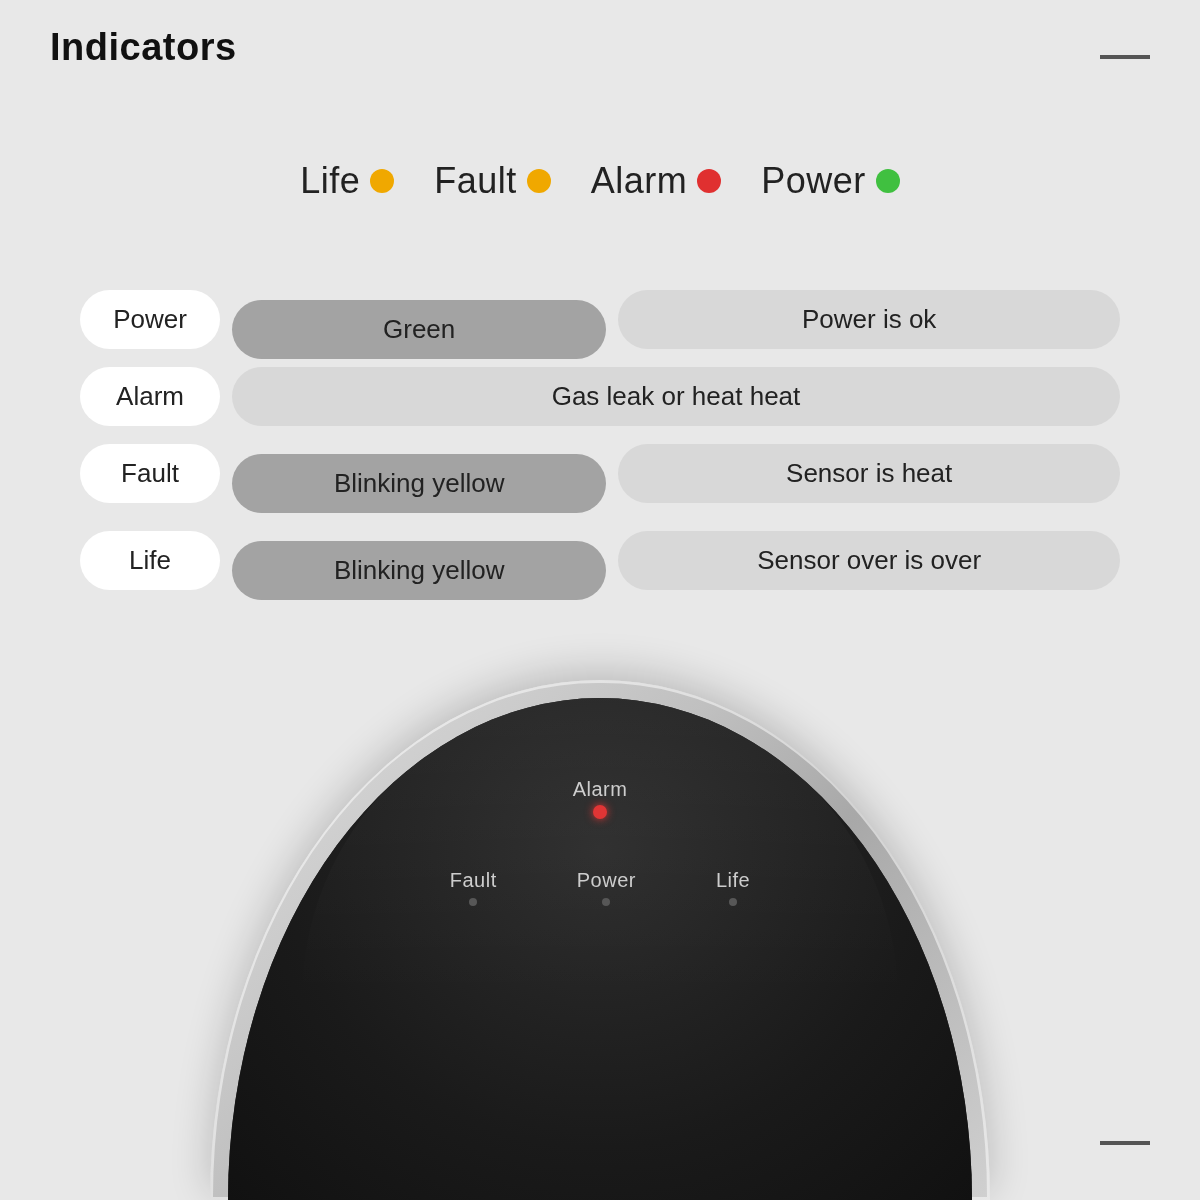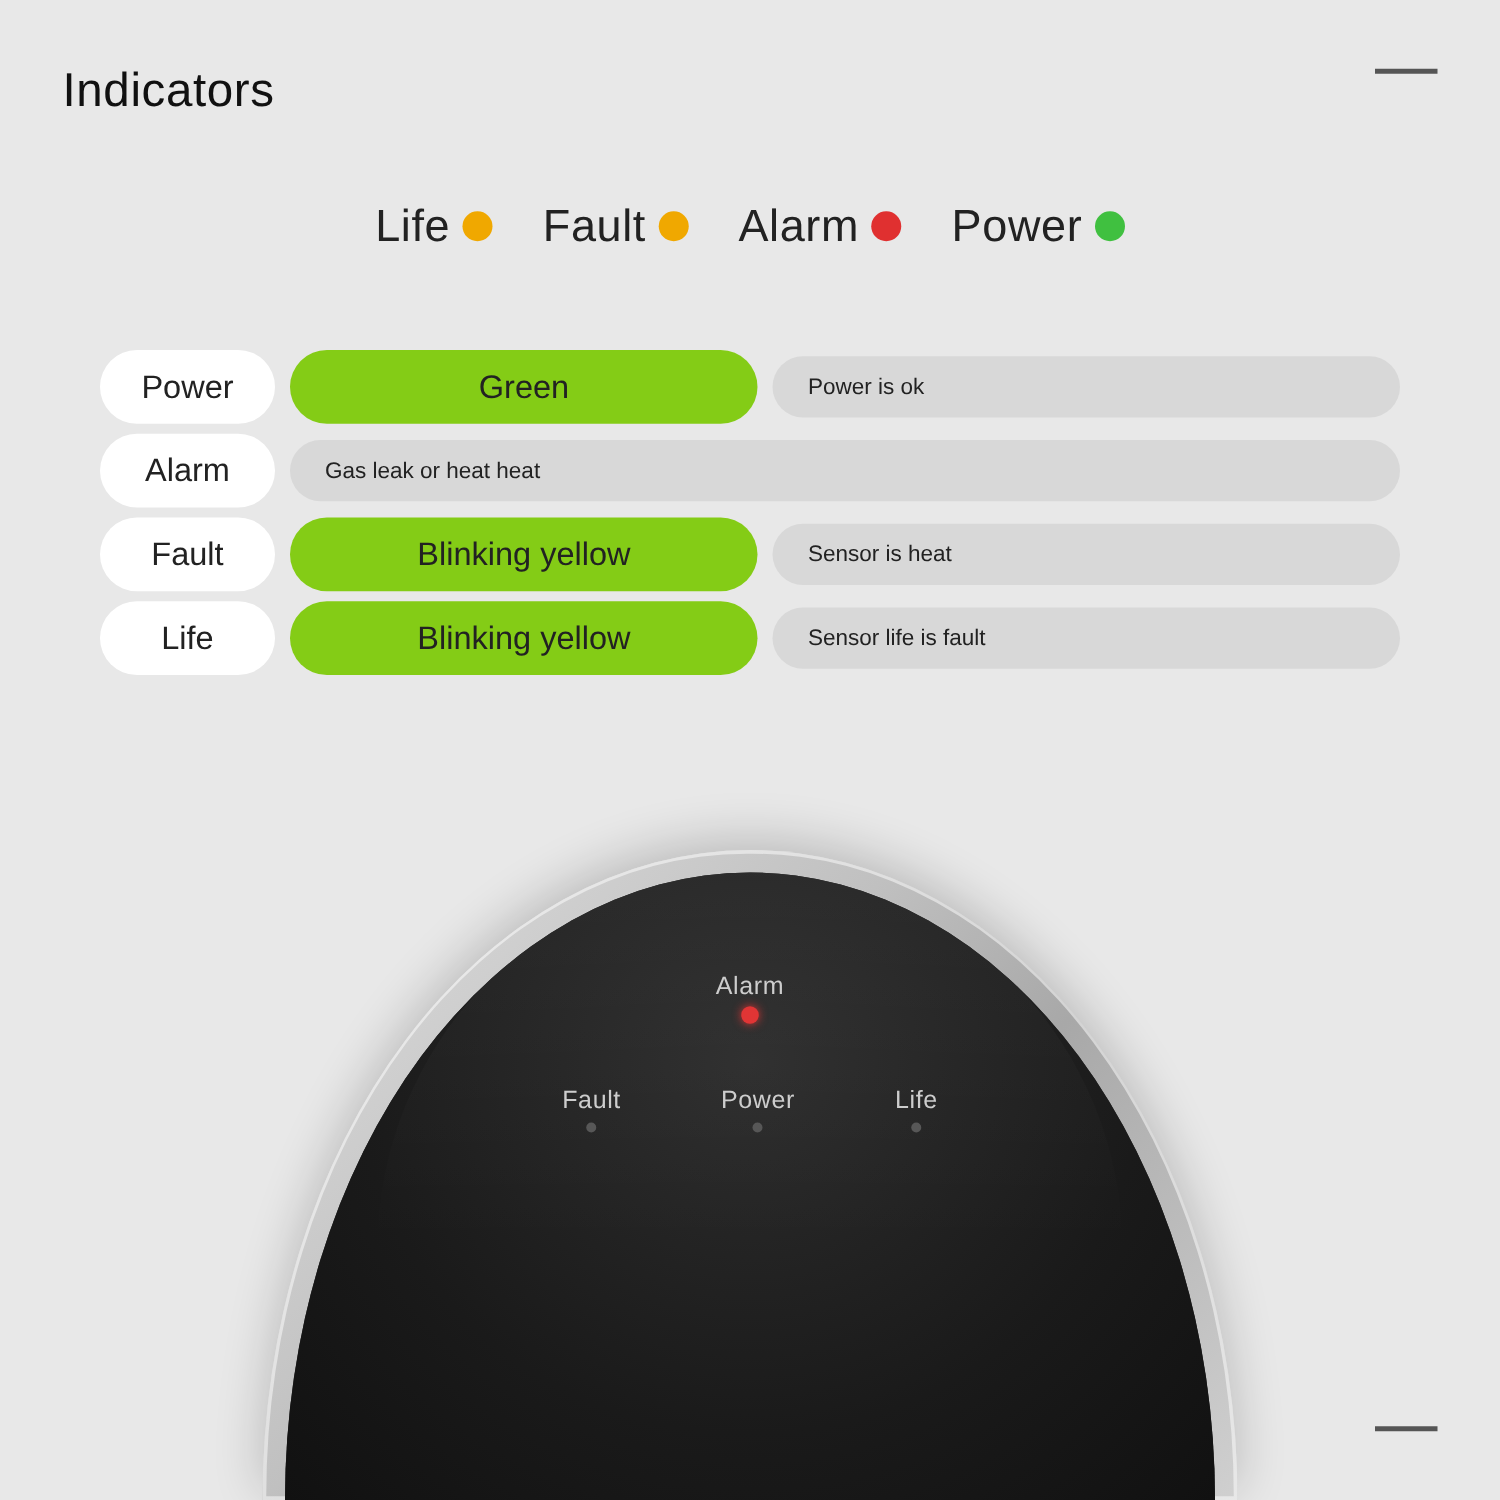--- a/index.html
+++ b/index.html
@@ -8,24 +8,24 @@
       width: 1200px;
       height: 1200px;
       background-color: #e8e8e8;
       font-family: 'Arial', sans-serif;
       position: relative;
       overflow: hidden;
     }
 
     .page-title {
       position: absolute;
-      top: 52px;
+      top: 26px;
       left: 50px;
       font-size: 38px;
-      font-weight: 400;
+      font-weight: 700;
       color: #111;
       letter-spacing: 0.5px;
     }
 
     
     .corner-dash-tr {
       position: absolute;
       top: 55px;
       right: 50px;
       width: 50px;
@@ -100,36 +100,38 @@
       padding: 14px 28px;
       font-size: 26px;
       font-weight: 500;
       color: #222;
       min-width: 140px;
       text-align: center;
       flex-shrink: 0;
     }
 
     .cell-indicator {
-      background: #84cc16;
+      background: #a3a3a3;
       border-radius: 30px;
       padding: 14px 28px;
       font-size: 26px;
       color: #222;
       flex: 1;
       text-align: center;
+      margin-top: 20px;
     }
 
     .cell-description {
       background: #d8d8d8;
       border-radius: 30px;
       padding: 14px 28px;
-      font-size: 18px;
+      font-size: 26px;
       color: #222;
       flex: 1.4;
+      text-align: center;
     }
 
     
     .device-section {
       position: absolute;
       bottom: 0;
       left: 0;
       right: 0;
       height: 580px;
       display: flex;
@@ -272,21 +274,21 @@
 
   <div class="table-row">
     <div class="cell-label">Fault</div>
     <div class="cell-indicator">Blinking yellow</div>
     <div class="cell-description">Sensor is heat</div>
   </div>
 
   <div class="table-row">
     <div class="cell-label">Life</div>
     <div class="cell-indicator">Blinking yellow</div>
-    <div class="cell-description">Sensor life is fault</div>
+    <div class="cell-description">Sensor over is over</div>
   </div>
 </div>
 
 <div class="device-section">
   <div class="device-outer">
     <div class="device-inner">
 
       <div class="device-alarm-section">
         <span class="device-text">Alarm</span>
         <div class="device-dot-red"></div>

